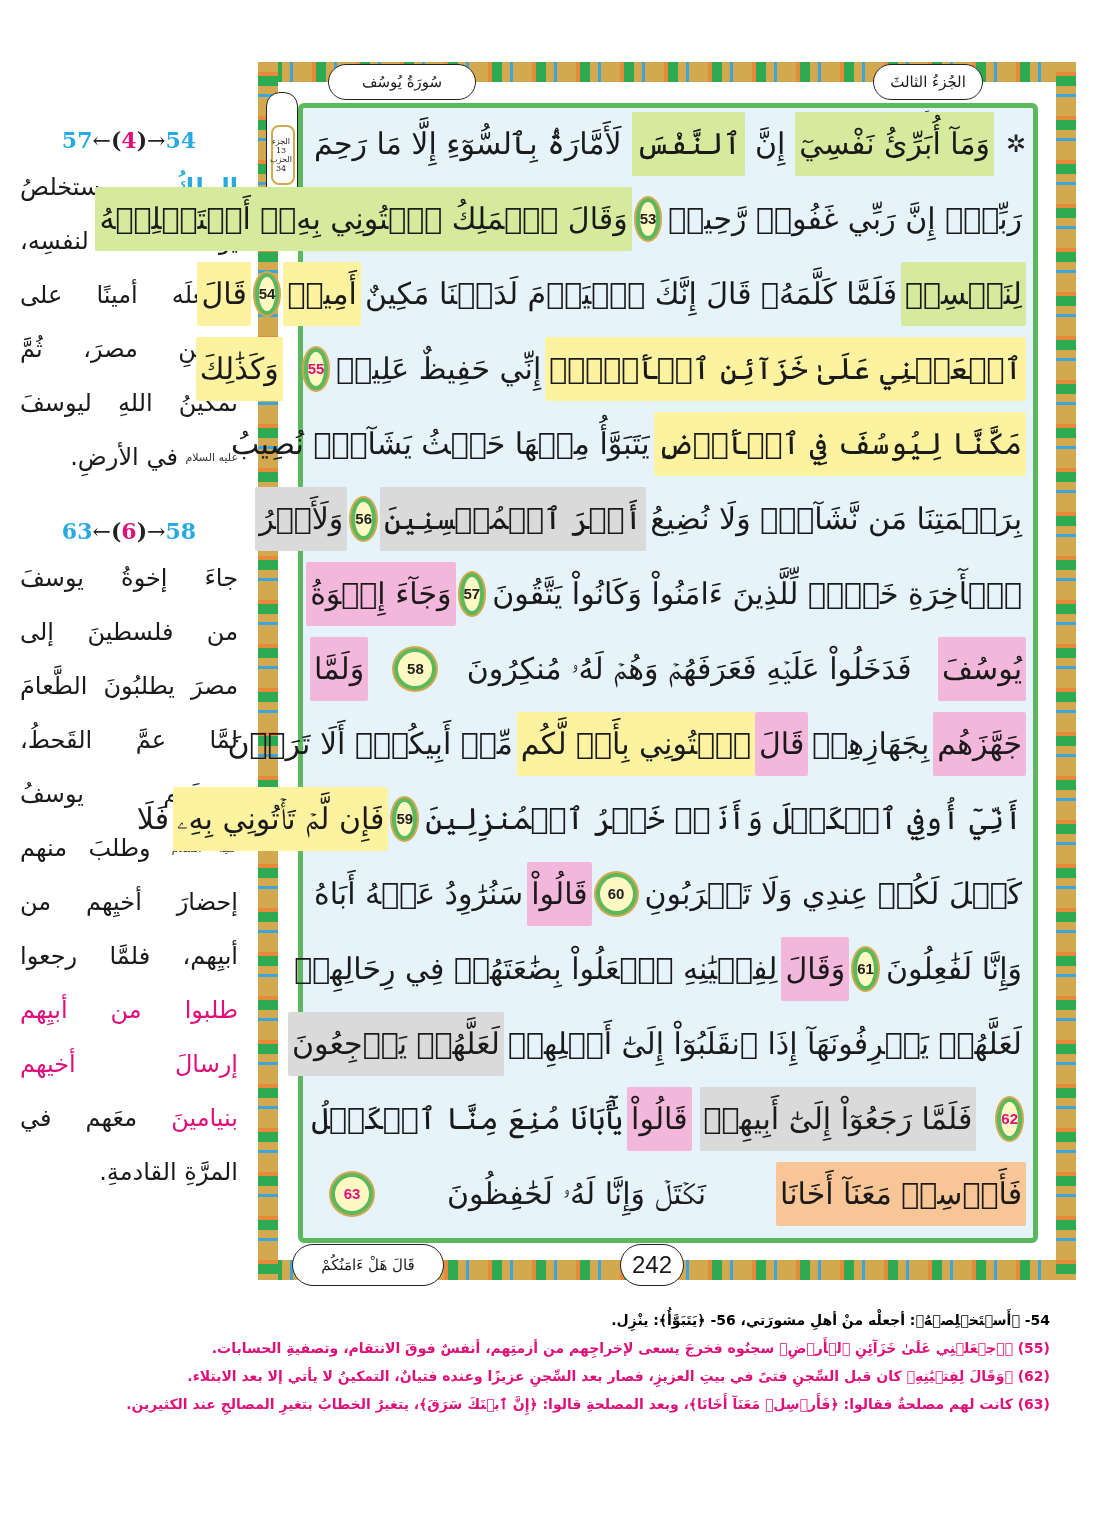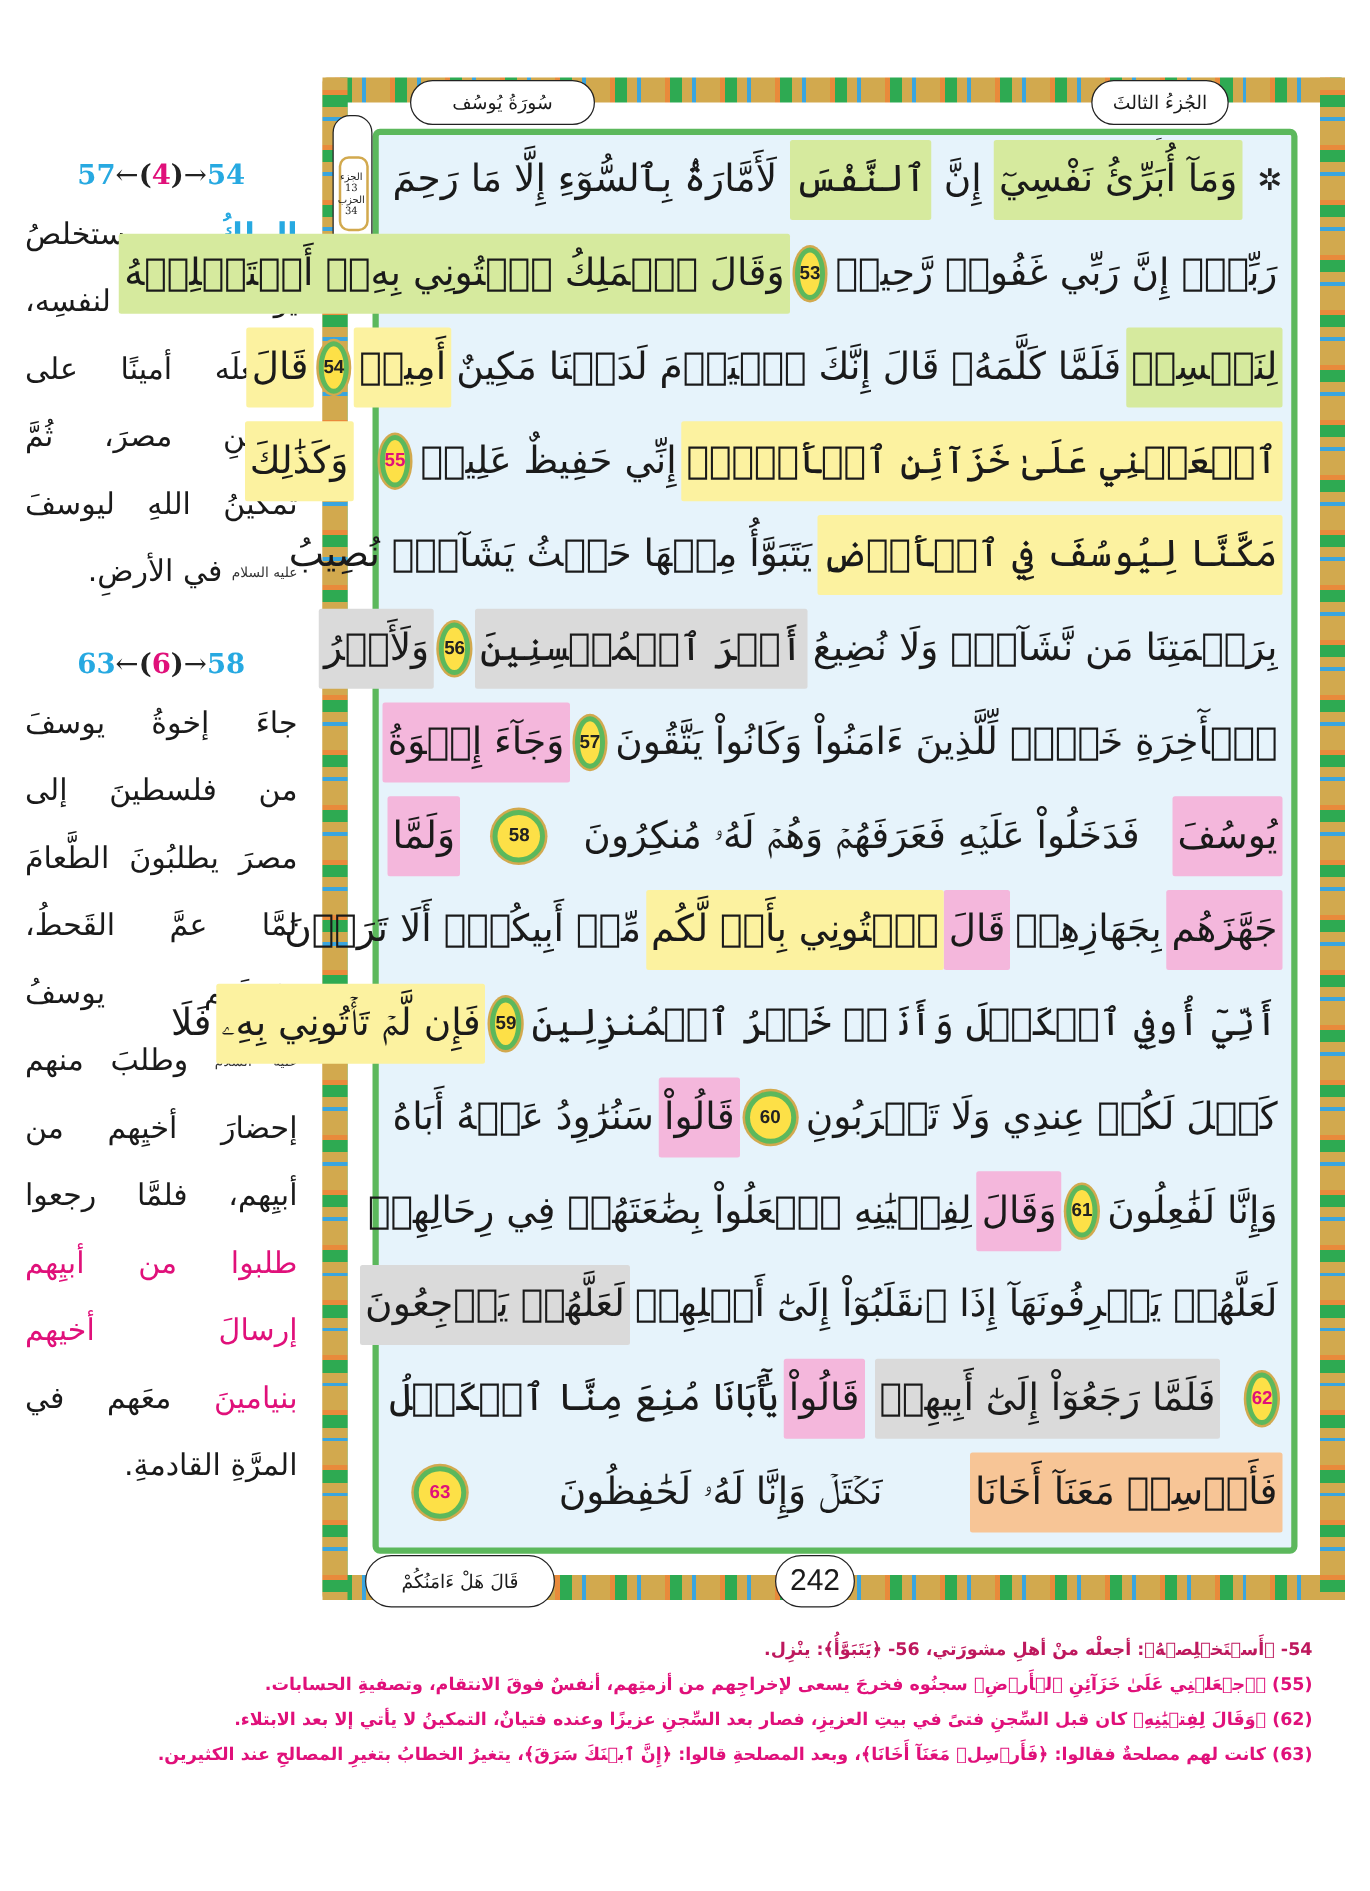--- a/index.html
+++ b/index.html
@@ -62,31 +62,31 @@
     display:flex; align-items:center; justify-content:space-between;
   }
   .seg { padding:0 4px; border-radius:2px; }
   .hl-green { background:#d6ea9e; }
   .hl-yellow { background:#fcf2a0; }
   .hl-gray { background:#dadada; }
   .hl-pink { background:#f4b7dc; }
   .hl-orange { background:#f7c596; }
   .ayah {
     display:inline-flex; align-items:center; justify-content:center;
-    width:34px; height:34px; border-radius:50%; background:#fde047;
+    width:34px; height:34px; border-radius:50%; background:#fef9c3;
     border:4px solid #5cb85c; box-shadow:0 0 0 2px #d2a94e;
     font-family:"Liberation Sans", sans-serif; font-size:15px; font-weight:bold; color:#222; margin:0 4px; direction:ltr;
   }
   .ayah.pk { color:#e0107a;margin-left:21px; }
   .star { font-size:24px; color:#222; margin-left:6px; }
 
   
   .notes { position:absolute; left:40px; top:1306px; width:1010px; direction:rtl; text-align:right; font-weight:bold; font-size:14px; }
   .notes .n { height:28px; line-height:28px; white-space:nowrap; }
-  .notes .n.blue { color:#be185d; }
+  .notes .n.blue { color:#000000; }
   .notes .n.pink { color:#e0107a; }
 </style>
 </head>
 <body>
 
 <div class="side" id="side">
     <div style="position: absolute; top: 15px; width: 100%;">
       <div class="range"><span class="num">57</span><span class="arrow">←</span><span class="par">(</span><span class="cnt">4</span><span class="par">)</span><span class="arrow">→</span><span class="num">54</span></div>
       <div class="line"><span class="blue">الملكُ</span><span class=""> يستخلصُ</span></div>
       <div class="line"><span class="">يوسفَ </span><span class="pbuh">عليه السلام</span><span class=""> لنفسِه،</span></div>

